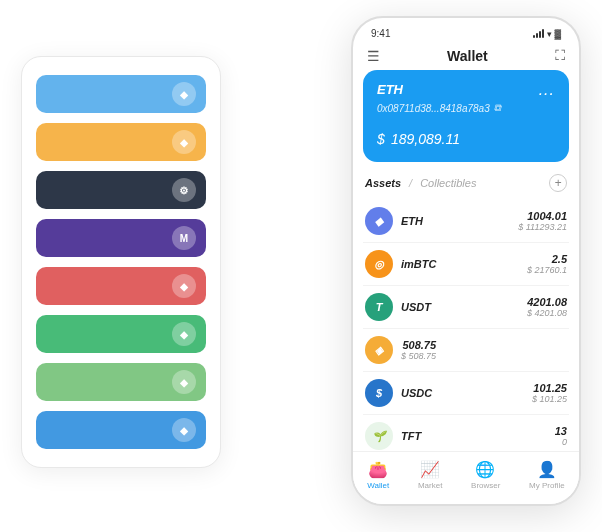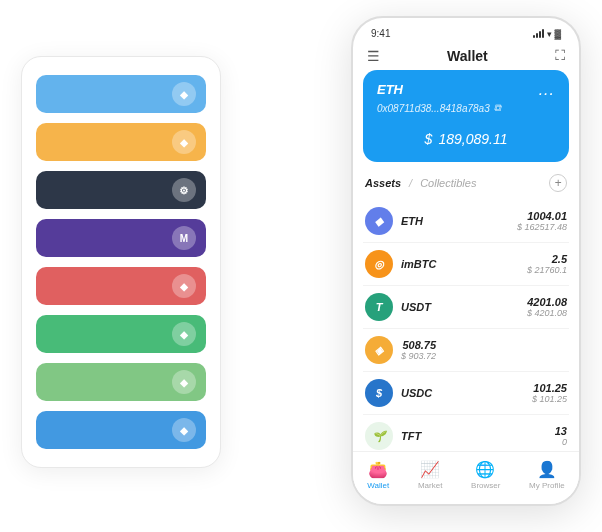--- a/index.html
+++ b/index.html
@@ -157,21 +157,21 @@
       opacity: 0.85;
       margin-bottom: 10px;
       display: flex;
       align-items: center;
       gap: 4px;
     }
 
     .eth-card-amount {
       font-size: 22px;
       font-weight: 700;
-      text-align: center;
+      text-align: left;
     }
 
     .eth-card-amount span {
       font-size: 14px;
       font-weight: 500;
     }
 
     
     .assets-tabs {
       display: flex;
@@ -388,21 +388,21 @@
         </div>
         <div class="add-btn">+</div>
       </div>
 
       <div id="asset-list">
           <div class="asset-row">
             <div class="asset-icon" style="background: rgb(98, 126, 234); color: rgb(255, 255, 255);">◆</div>
             <div class="asset-name">ETH</div>
             <div class="asset-amounts">
               <div class="asset-primary">1004.01</div>
-              <div class="asset-secondary">$ 162517.48</div>
+              <div class="asset-secondary">$ 111293.21</div>
             </div>
           </div>
           <div class="asset-row">
             <div class="asset-icon" style="background: rgb(247, 147, 26); color: rgb(255, 255, 255);">◎</div>
             <div class="asset-name">imBTC</div>
             <div class="asset-amounts">
               <div class="asset-primary">2.5</div>
               <div class="asset-secondary">$ 21760.1</div>
             </div>
           </div>
@@ -411,21 +411,21 @@
             <div class="asset-name">USDT</div>
             <div class="asset-amounts">
               <div class="asset-primary">4201.08</div>
               <div class="asset-secondary">$ 4201.08</div>
             </div>
           </div>
           <div class="asset-row">
             <div class="asset-icon" style="background: rgb(245, 172, 55); color: rgb(255, 255, 255);">◈</div>
             <div class="asset-amounts">
               <div class="asset-primary">508.75</div>
-              <div class="asset-secondary">$ 903.72</div>
+              <div class="asset-secondary">$ 508.75</div>
             </div>
           </div>
           <div class="asset-row">
             <div class="asset-icon" style="background: rgb(39, 117, 202); color: rgb(255, 255, 255);">$</div>
             <div class="asset-name">USDC</div>
             <div class="asset-amounts">
               <div class="asset-primary">101.25</div>
               <div class="asset-secondary">$ 101.25</div>
             </div>
           </div>

